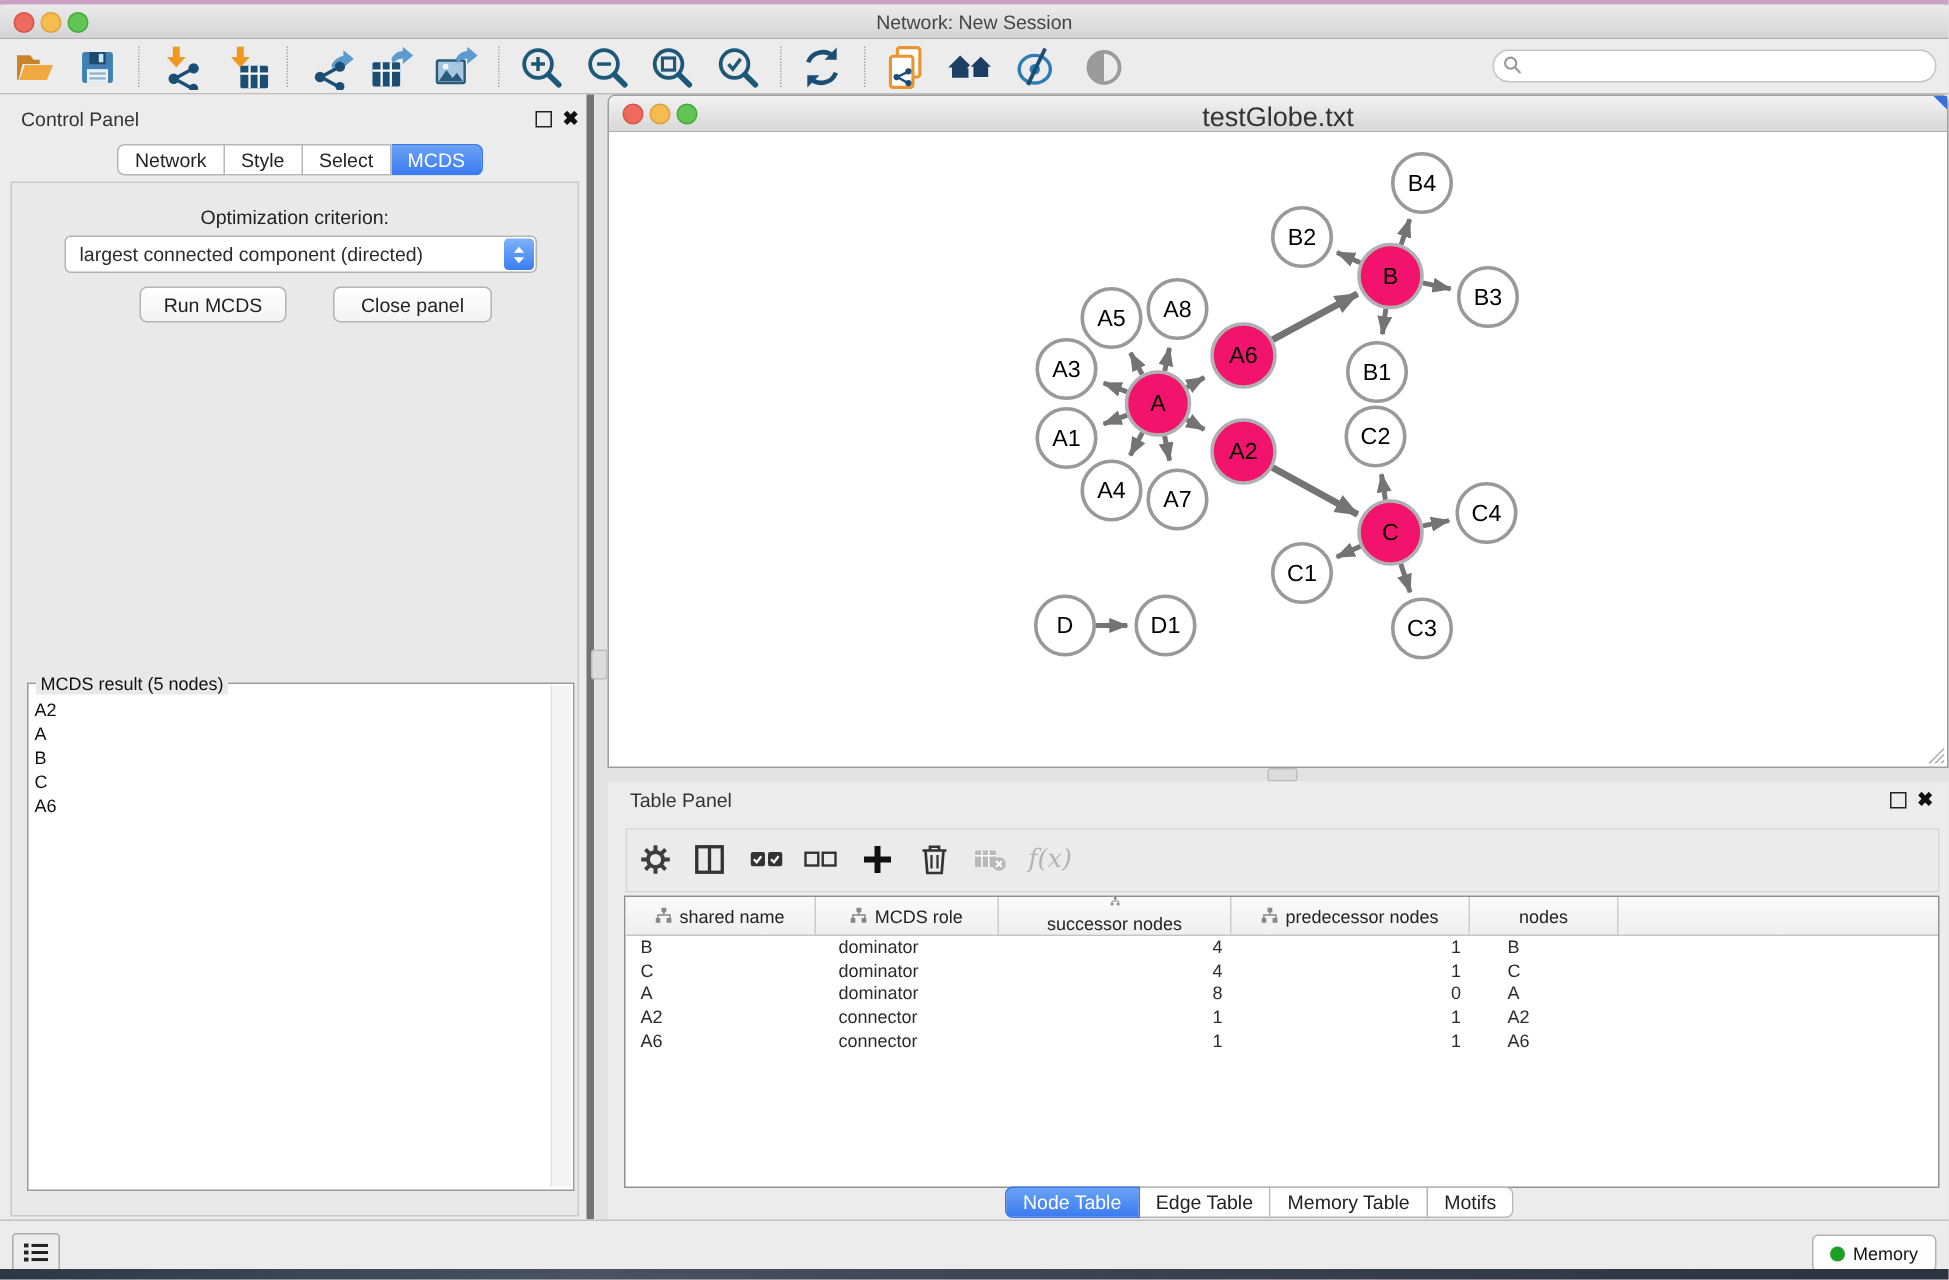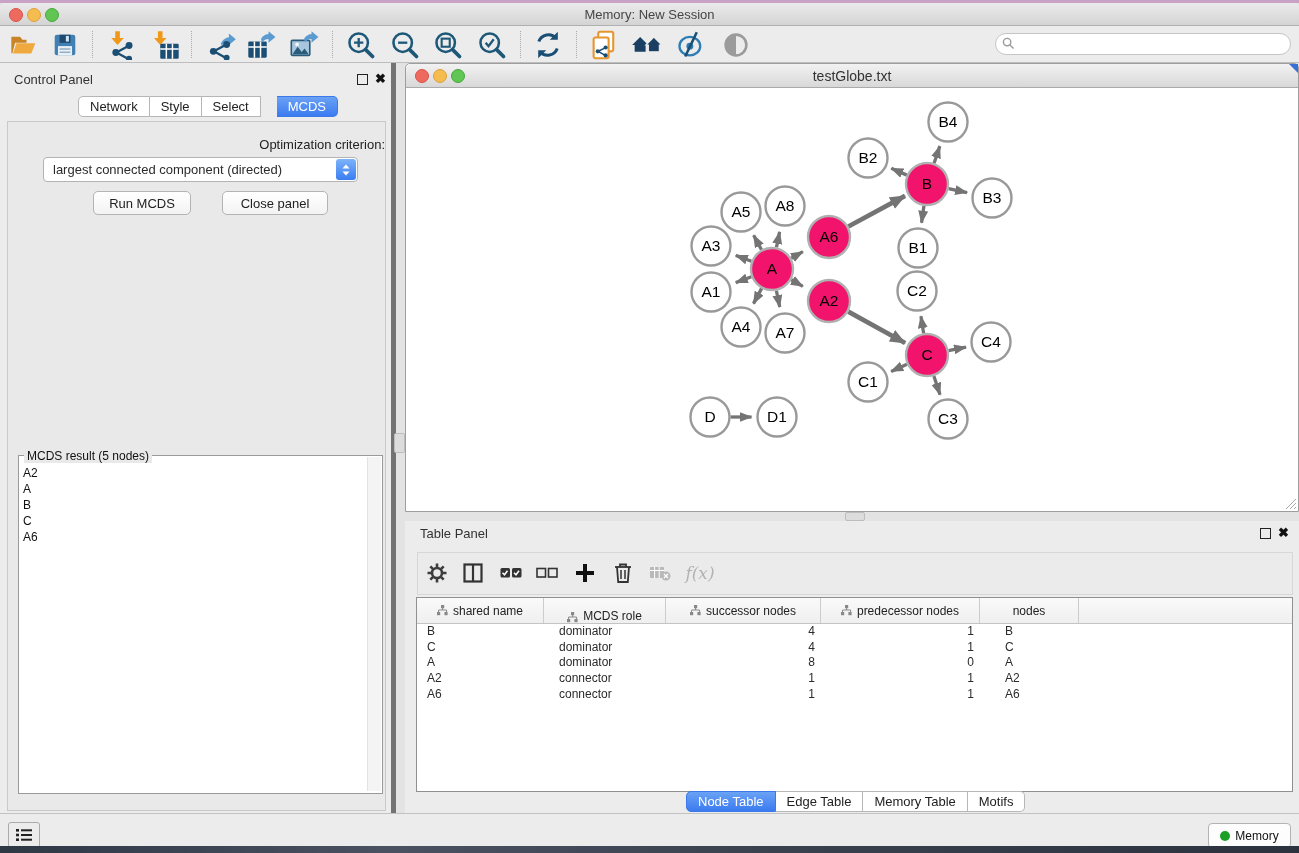--- a/index.html
+++ b/index.html
@@ -17,37 +17,37 @@
 
   
   #control-panel{left:0;top:63px;width:391px;height:750px;background:#ececec;border-right:5px solid #737373;}
   .panel-title{position:absolute;font-size:13px;color:#333;}
   .float-icon{position:absolute;width:9px;height:9px;border:1.5px solid #222;}
   .close-icon{position:absolute;font-size:13px;font-weight:bold;color:#111;line-height:12px;}
   .seg{display:flex;position:absolute;height:21px;font-size:13px;}
   .seg .tab{background:#fff;border:1px solid #b6b6b6;border-left:none;padding:0 11px;display:flex;align-items:center;color:#222;}
   .seg .tab:first-child{border-left:1px solid #b6b6b6;border-radius:5px 0 0 5px;}
   .seg .tab:last-child{border-radius:0 5px 5px 0;}
-  .seg .tab.active{background:linear-gradient(#6ba2f5,#3b7bf0);border-color:#3c79e8;color:#fff;margin-left:16px;}
+  .seg .tab.active{background:linear-gradient(#6ba2f5,#3b7bf0);border-color:#3c79e8;color:#fff;}
   #cp-inner{position:absolute;left:7px;top:58px;width:377px;height:688px;background:#e9e9e9;border:1px solid #c9c9c9;}
-  #opt-label{position:absolute;left:0;top:15px;width:100%;text-align:right;font-size:13px;color:#222;}
+  #opt-label{position:absolute;left:0;top:15px;width:100%;text-align:center;font-size:13px;color:#222;}
   #criterion{position:absolute;left:35px;top:35px;width:313px;height:23px;background:#fff;border:1px solid #b3b3b3;border-radius:4px;font-size:13px;}
   #criterion .val{position:absolute;left:9px;top:4px;}
   #criterion .stepper{position:absolute;right:1px;top:1px;width:20px;height:21px;background:linear-gradient(#7db3f9,#3a7df2);border-radius:3px;}
   #criterion .stepper svg{position:absolute;left:5px;top:4px;}
   .macbtn{position:absolute;background:linear-gradient(#ffffff,#f3f3f3);border:1px solid #b4b4b4;border-radius:5px;font-size:13px;display:flex;align-items:center;justify-content:center;color:#222;height:22px;}
   #mcds-result{position:absolute;left:10px;top:333px;width:363px;height:337px;border:1px solid #9a9a9a;background:#fff;}
   #mcds-legend{position:absolute;left:5px;top:-7px;background:#e9e9e9;padding:0 3px;font-size:12px;color:#111;}
   #mcds-list{position:absolute;left:4px;top:9px;font-size:12px;line-height:16px;color:#111;}
   #mcds-scroll{position:absolute;right:1px;top:1px;width:13px;height:334px;background:#f4f4f4;border-left:1px solid #e3e3e3;}
 
   
   #net-window{left:405px;top:63px;width:892px;height:447px;background:#fff;border:1px solid #9e9e9e;border-radius:5px 5px 0 0;}
   #net-titlebar{position:absolute;left:0;top:0;width:100%;height:23px;background:linear-gradient(#f2f2f2,#d8d8d8);border-bottom:1px solid #ababab;border-radius:5px 5px 0 0;}
-  #net-titlebar .ttext{position:absolute;width:100%;text-align:center;top:4px;font-size:14px;color:#333;}
+  #net-titlebar .ttext{position:absolute;width:100%;text-align:center;top:4px;font-size:18px;color:#333;}
   #net-corner{position:absolute;right:0;top:0;width:0;height:0;border-top:9px solid #3a6fd8;border-left:9px solid transparent;}
   #graph{position:absolute;left:0;top:24px;}
   #net-grip{position:absolute;right:2px;bottom:2px;width:13px;height:13px;}
 
   
   #vdiv-handle{left:394px;top:433px;width:9px;height:18px;background:#dcdcdc;border:1px solid #bdbdbd;border-radius:2px;}
   #hdiv-handle{left:845px;top:512px;width:18px;height:7px;background:#dcdcdc;border:1px solid #bdbdbd;border-radius:2px;}
 
   
   #table-panel{left:405px;top:521px;width:894px;height:292px;background:#ececec;}
@@ -71,21 +71,21 @@
 </style>
 </head>
 <body>
 
 <div class="abs" id="desktop-top"></div>
 
 <div class="abs" id="titlebar">
   <div class="light" style="left:9px;background:#ee6a5e;border:0.5px solid #d95249;"></div>
   <div class="light" style="left:27px;background:#f5bd4f;border:0.5px solid #dfa03d;"></div>
   <div class="light" style="left:45px;background:#61c554;border:0.5px solid #47a83b;"></div>
-  <div class="ttext">Memory: New Session</div>
+  <div class="ttext">Network: New Session</div>
 </div>
 
 <div class="abs" id="toolbar">
   <div class="tbtn" style="left:6px">
     <svg width="28" height="28" viewBox="0 0 24 24">
         <path d="M2 19V5h7.5l2 2.5H15v2.5H5.2L2.9 19z" fill="#c98427"></path>
         <path d="M3.4 19.2l3-8.7h16.2l-3.5 8.7z" fill="#f0a93f"></path>
       </svg>
   </div>
   <div class="tbtn" style="left:48px">
@@ -420,32 +420,32 @@
           <svg width="11" height="11" viewBox="0 0 11 11">
             <g fill="#888">
               <rect x="4" y="0" width="3.2" height="3.2"></rect>
               <rect x="0" y="7" width="3.2" height="3.2"></rect>
               <rect x="7.4" y="7" width="3.2" height="3.2"></rect>
             </g>
             <path d="M5.6 3v2M1.6 7V5h8v2" stroke="#888" fill="none"></path>
           </svg>
           <span>shared name</span>
         </div>
-        <div class="th" style="width: 122px; align-items: flex-end;">
+        <div class="th" style="width: 122px;">
           <svg width="11" height="11" viewBox="0 0 11 11">
             <g fill="#888">
               <rect x="4" y="0" width="3.2" height="3.2"></rect>
               <rect x="0" y="7" width="3.2" height="3.2"></rect>
               <rect x="7.4" y="7" width="3.2" height="3.2"></rect>
             </g>
             <path d="M5.6 3v2M1.6 7V5h8v2" stroke="#888" fill="none"></path>
           </svg>
           <span>MCDS role</span>
         </div>
-        <div class="th" style="width: 155px;">
+        <div class="th" style="width: 155px; flex-direction: column;">
           <svg width="11" height="11" viewBox="0 0 11 11">
             <g fill="#888">
               <rect x="4" y="0" width="3.2" height="3.2"></rect>
               <rect x="0" y="7" width="3.2" height="3.2"></rect>
               <rect x="7.4" y="7" width="3.2" height="3.2"></rect>
             </g>
             <path d="M5.6 3v2M1.6 7V5h8v2" stroke="#888" fill="none"></path>
           </svg>
           <span>successor nodes</span>
         </div>

